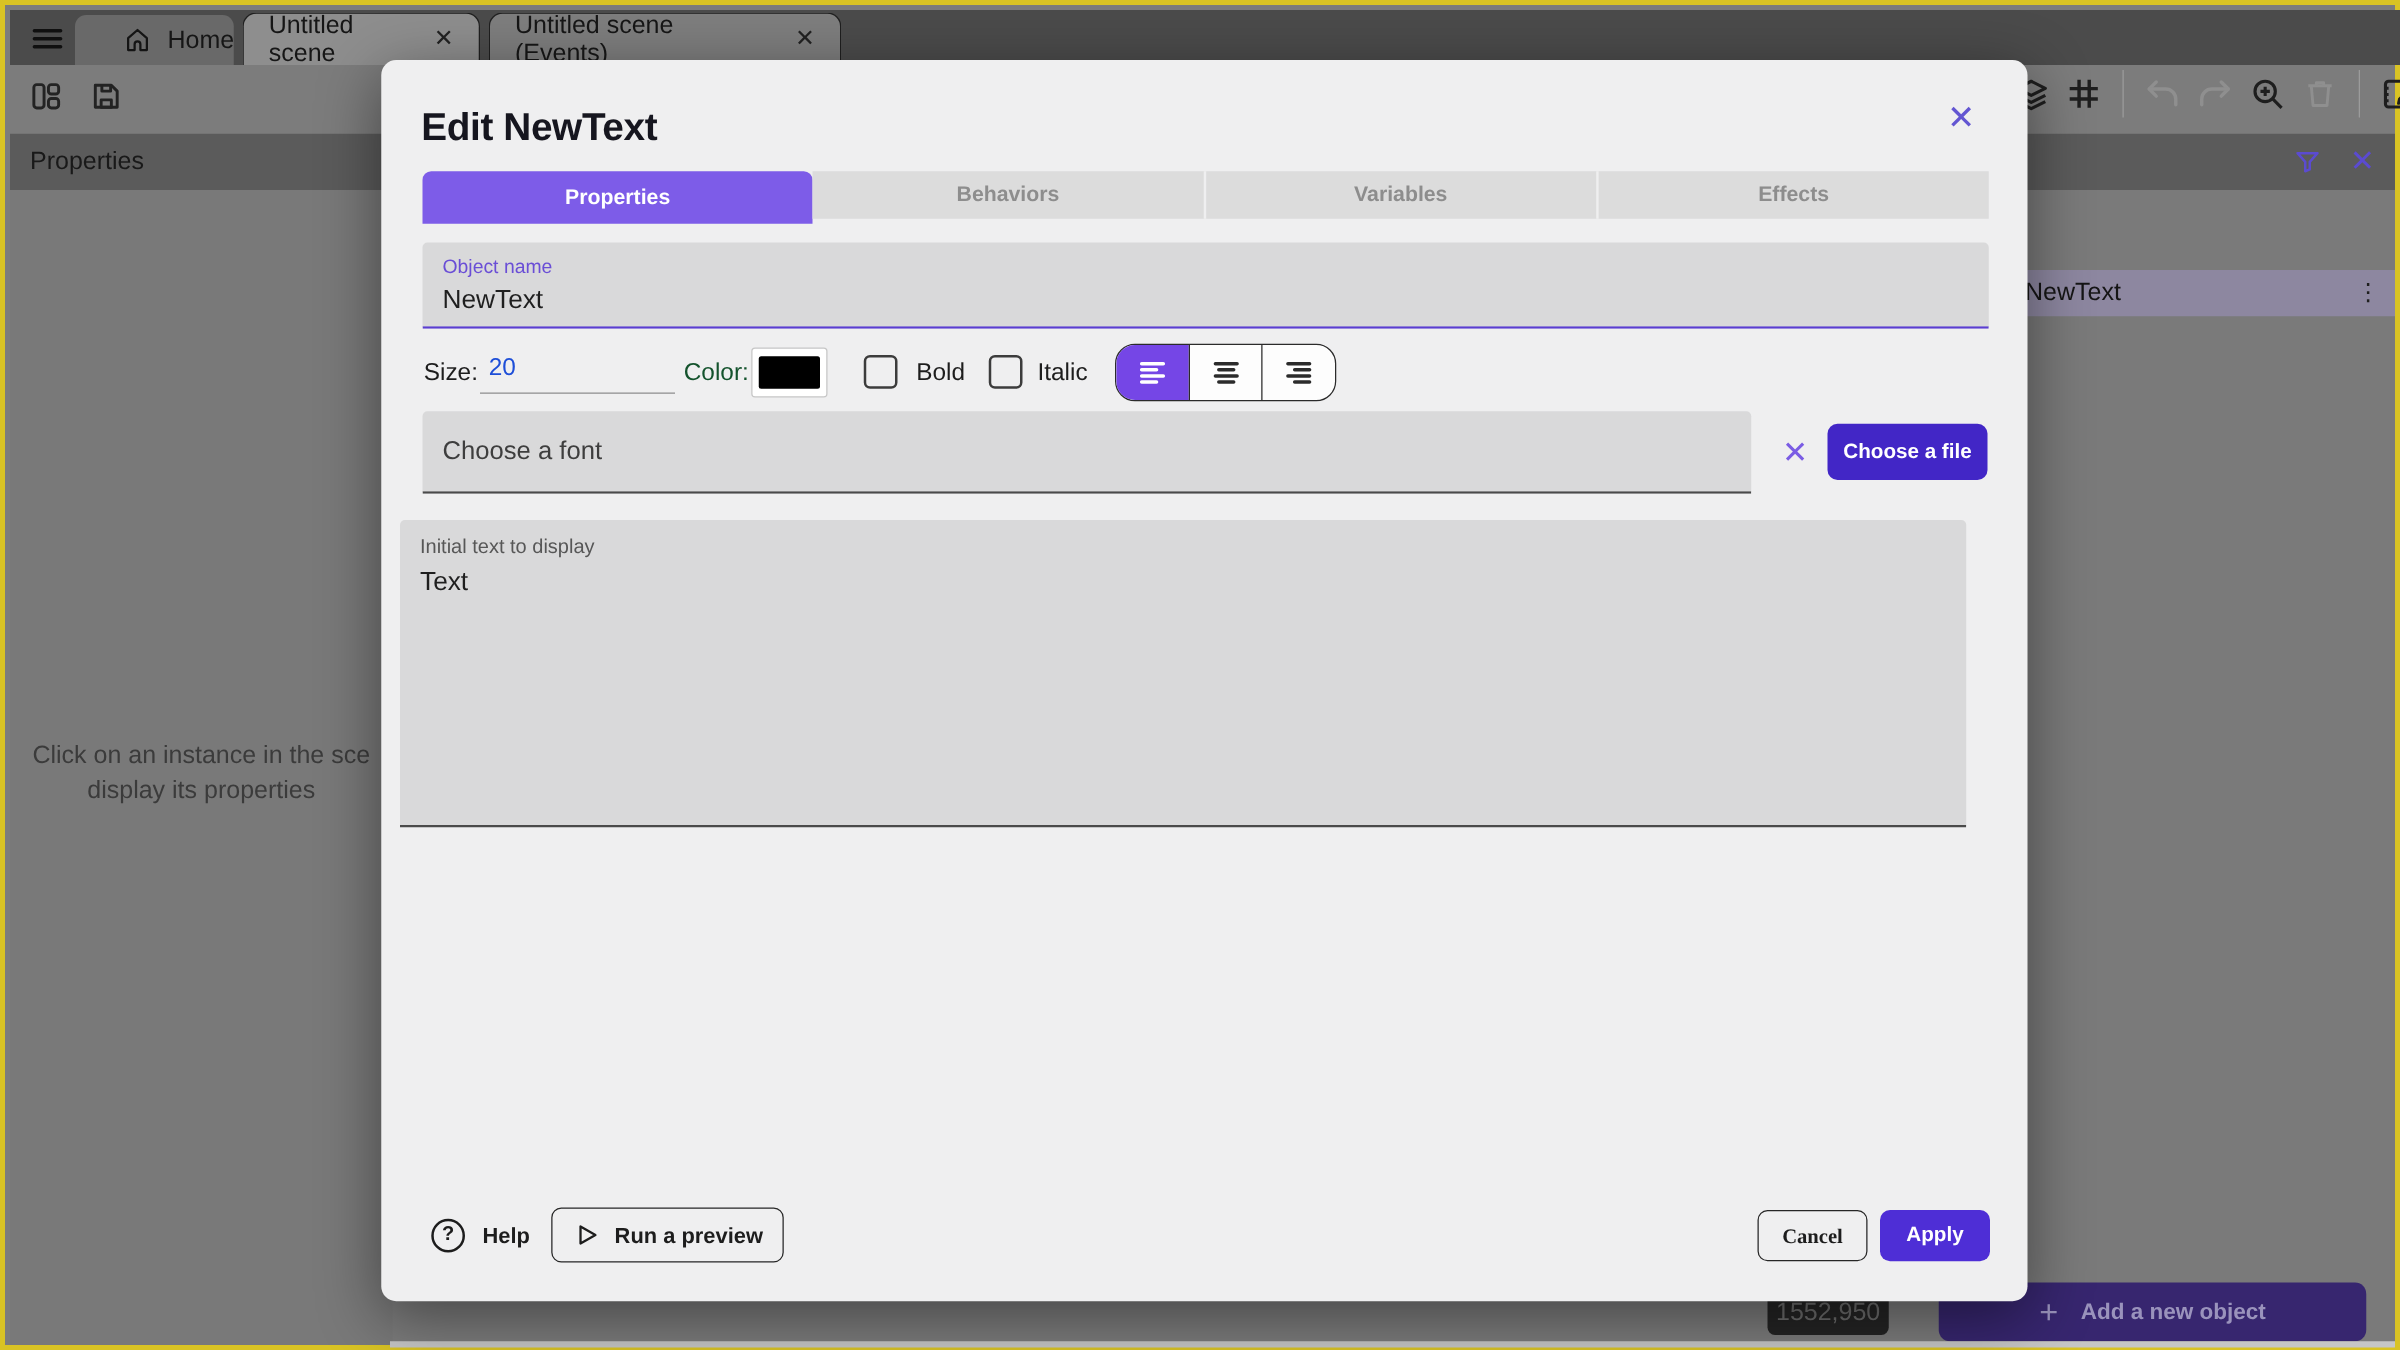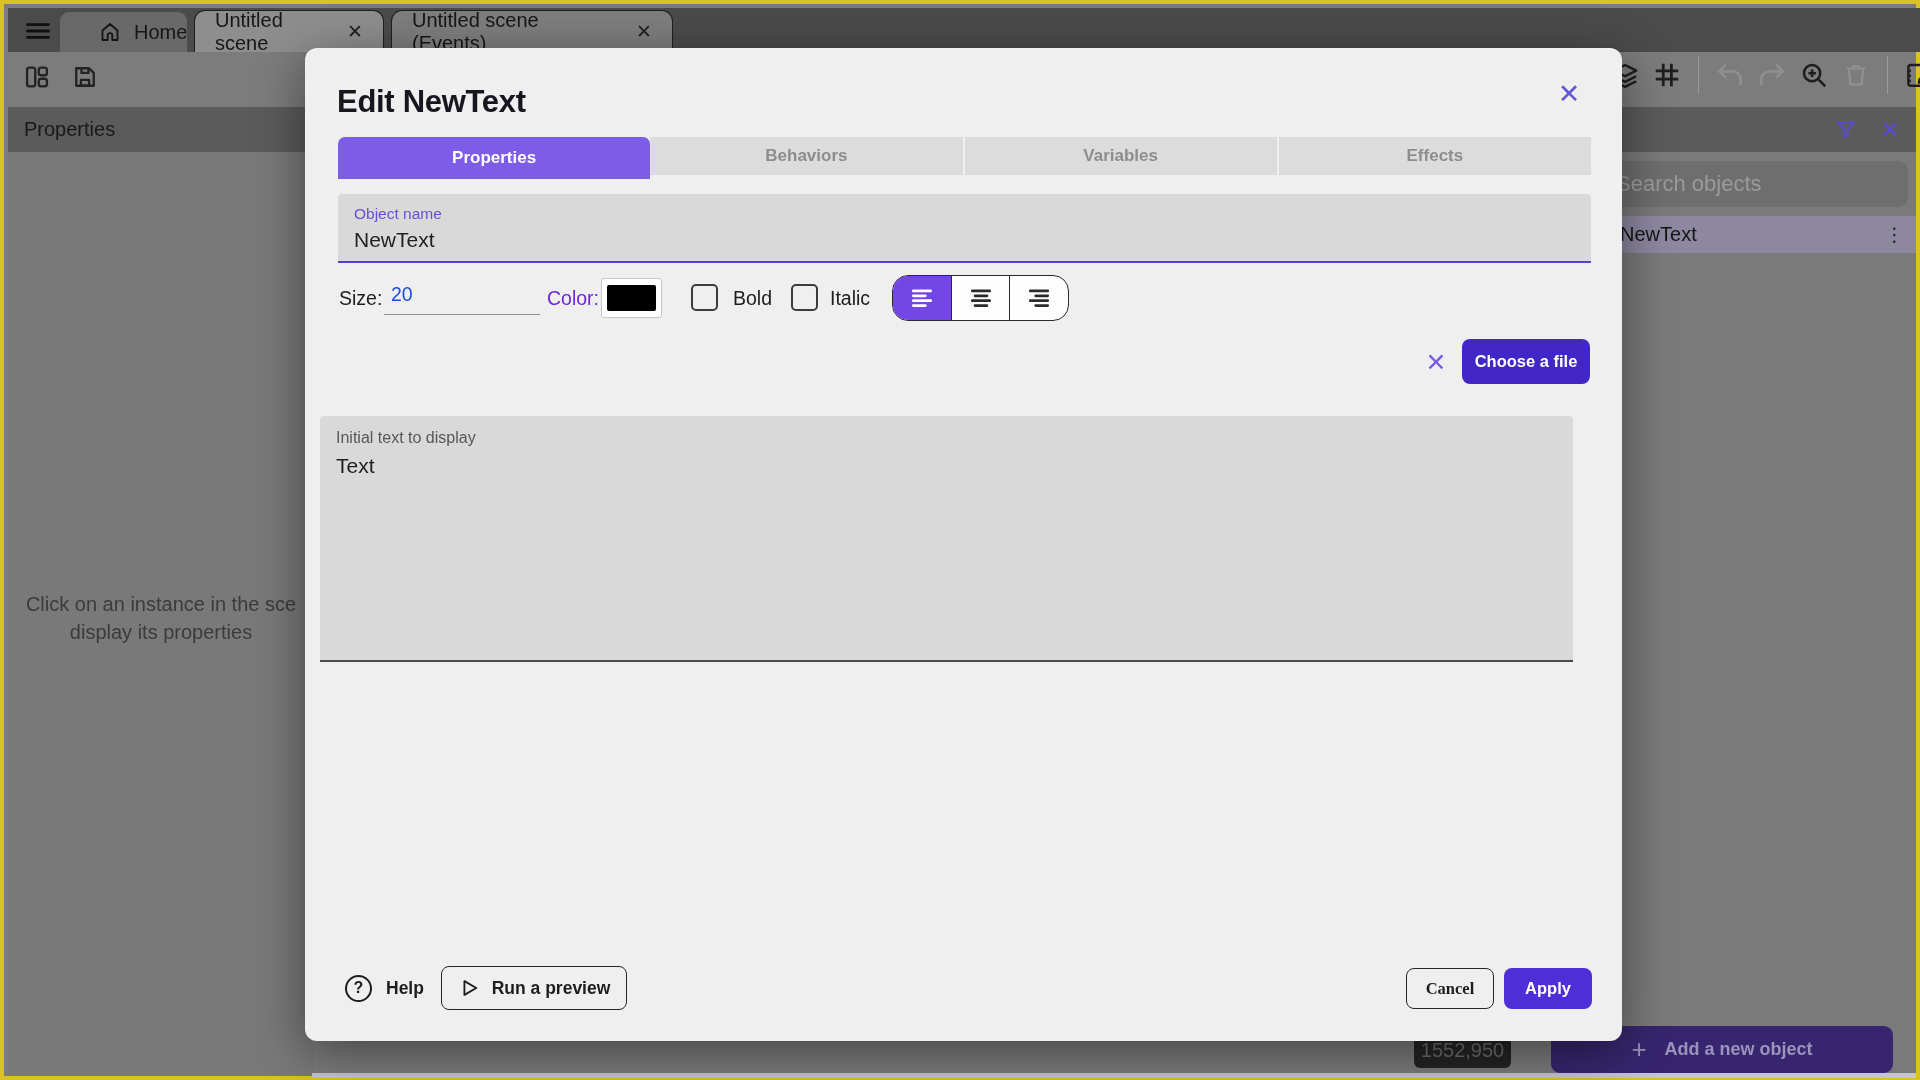--- a/index.html
+++ b/index.html
@@ -45,21 +45,21 @@
   .mtabs { position:absolute; left:33px; top:89px; width:1253px; height:42px; display:flex; }
   .mtab { flex:1; height:38px; background:#dcdcdc; color:#8d8d8d; font-size:17px; font-weight:bold; display:flex; align-items:center; justify-content:center; border-right:2px solid #efeff0; cursor:pointer; }
   .mtab:last-child { border-right:none; }
   .mtab.selected { background:#7d5ce8; color:#ffffff; border-radius:7px 7px 0 0; height:42px; border-right:none; }
   .field-objname { position:absolute; left:33px; top:146px; width:1253px; height:69px; background:#d9d9da; border-radius:4px 4px 0 0; border-bottom:2px solid #5b3ed1; cursor:text; }
   .field-objname .flabel { position:absolute; left:16px; top:11px; font-size:15.5px; color:#6a4ed6; }
   .field-objname .fvalue { position:absolute; left:16px; top:34px; font-size:21px; color:#1f1f1f; }
   .size-row { position:absolute; left:33px; top:227px; width:1253px; height:46px; }
   .size-label { position:absolute; left:1px; top:0; height:46px; display:flex; align-items:center; font-size:19.5px; color:#1d1d1d; }
   .size-input { position:absolute; left:46px; top:0; width:156px; height:40px; border-bottom:1px solid #8d8d8d; display:flex; align-items:center; font-size:19.5px; color:#1d4ed8; padding-left:7px; cursor:text; }
-  .color-label { position:absolute; left:209px; top:0; height:46px; display:flex; align-items:center; font-size:19.5px; color:#6d28d9; }
+  .color-label { position:absolute; left:209px; top:0; height:46px; display:flex; align-items:center; font-size:19.5px; color:#14532d; }
   .color-swatch { position:absolute; left:263px; top:3px; width:61px; height:40px; background:#ffffff; border:1px solid #c6c6c6; border-radius:3px; display:flex; align-items:center; justify-content:center; cursor:pointer; }
   .color-swatch .inner { width:49px; height:26px; border-radius:2px; }
   .cb { position:absolute; top:9px; width:27px; height:27px; border:2px solid #3c3c3c; border-radius:5px; background:transparent; cursor:pointer; }
   .cb-bold { left:353px; }
   .cb-italic { left:453px; }
   .cb-label { position:absolute; top:0; height:46px; display:flex; align-items:center; font-size:19.5px; color:#1d1d1d; }
   .lbl-bold { left:395px; }
   .lbl-italic { left:492px; }
   .align-group { position:absolute; left:554px; top:0; width:177px; height:46px; border:1.5px solid #2b2b2b; border-radius:16px; display:flex; overflow:hidden; background:#fdfdfd; }
   .align-btn { flex:1; display:flex; align-items:center; justify-content:center; cursor:pointer; border-left:1.5px solid #2b2b2b; }
@@ -189,23 +189,20 @@
   </div>
 
   <div class="left-panel-body">
     <div class="left-msg">
       <div>Click on an instance in the sce</div>
       <div>display its properties</div>
     </div>
   </div>
 
   <div class="right-panel-body">
-    <div class="search-box">
-      <span>Search objects</span>
-    </div>
     <div class="obj-item">
       <span>NewText</span>
       <span class="kebab">⋮</span>
     </div>
   </div>
 
   <div class="coords-badge">
     <span>1552,950</span>
   </div>
   <div class="add-obj-btn">
@@ -253,20 +250,23 @@
             </svg>
         </div>
         <div class="align-btn">
           <svg width="26" height="26" viewBox="0 0 24 24" fill="none" stroke="#2b2b2b" stroke-width="2.6" stroke-linecap="round">
               <path d="M4 5.5h16M9 10h11M4 14.5h16M9 19h11"></path>
             </svg>
         </div>
       </div>
     </div>
 
+    <div class="font-field">
+      <span>Choose a font</span>
+    </div>
     <div class="font-clear">✕</div>
     <div class="choose-file-btn">Choose a file</div>
 
     <div class="initial-text">
       <div class="flabel">Initial text to display</div>
       <div class="fvalue">Text</div>
     </div>
 
     <div class="modal-footer">
       <div class="help-btn">

